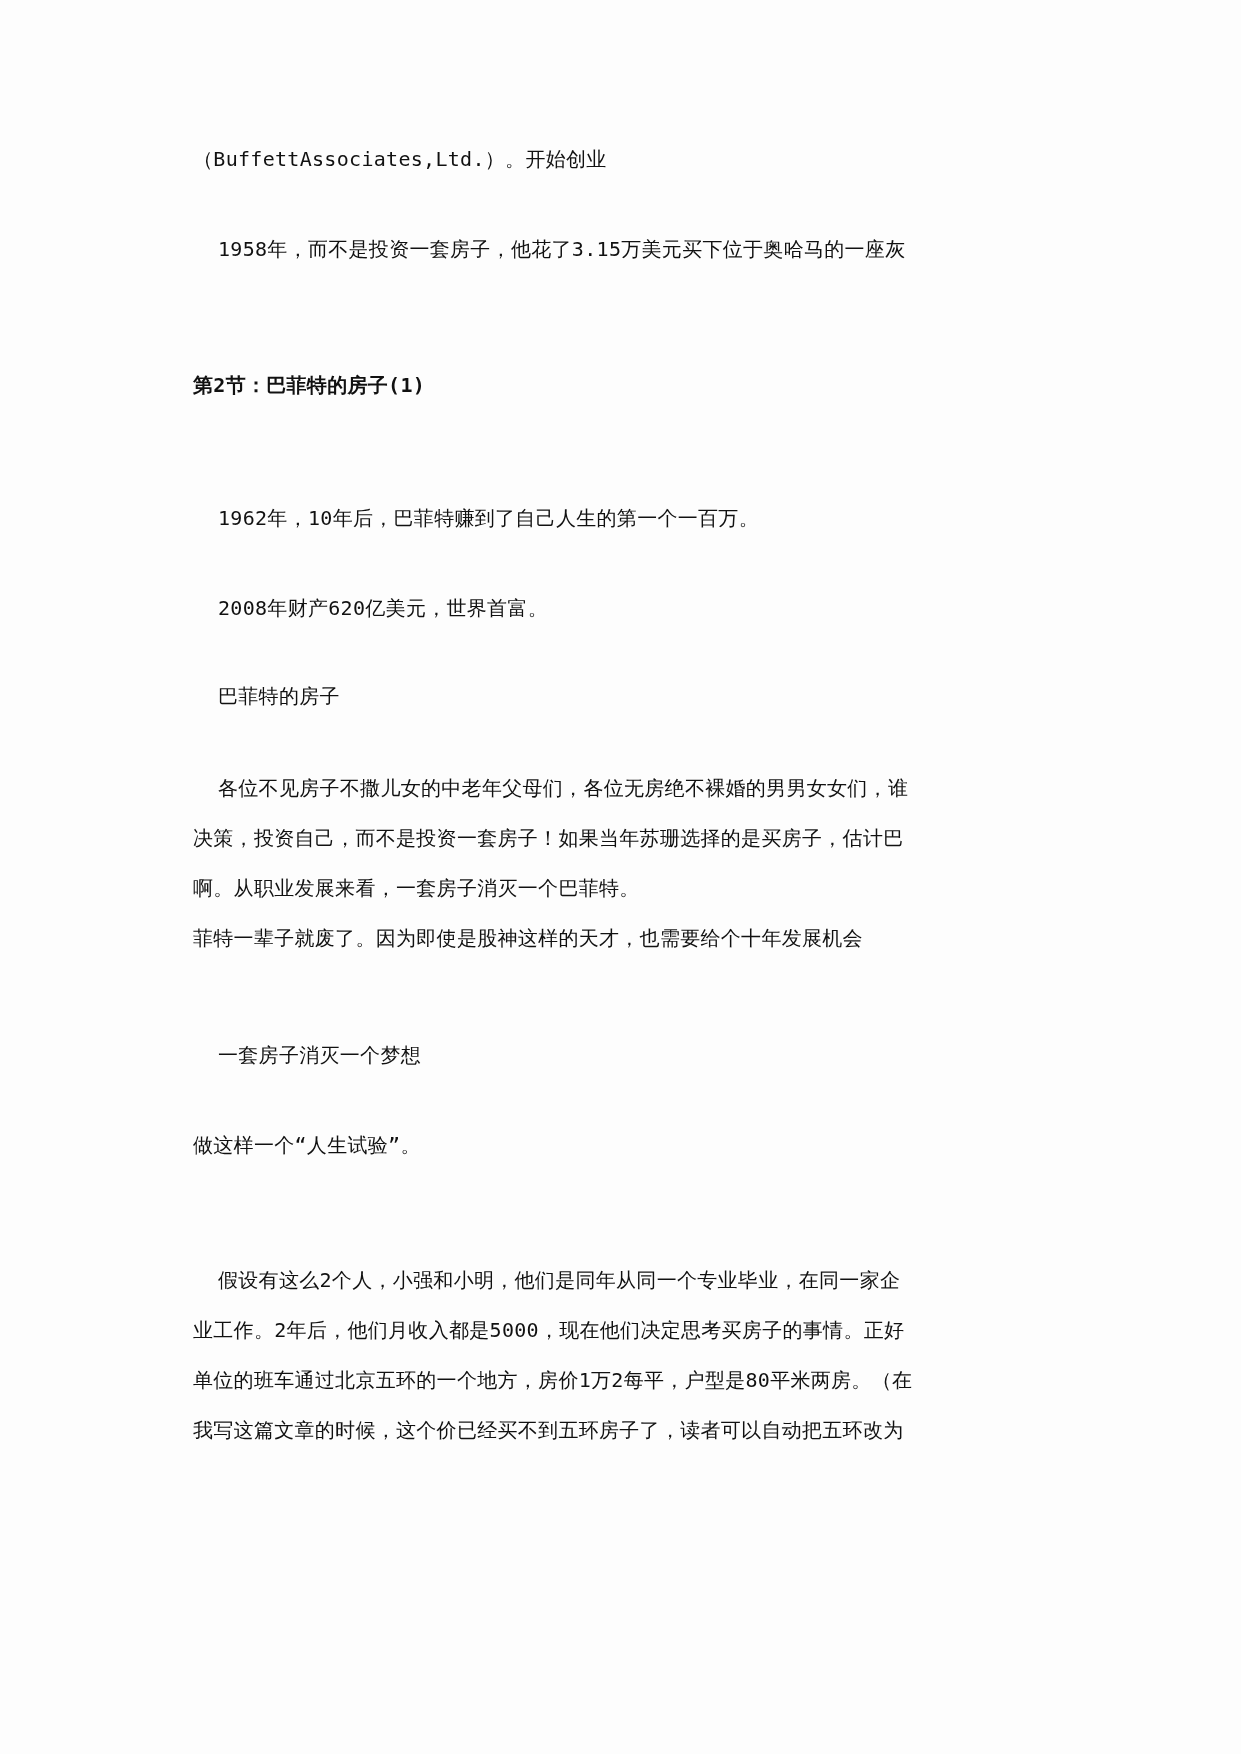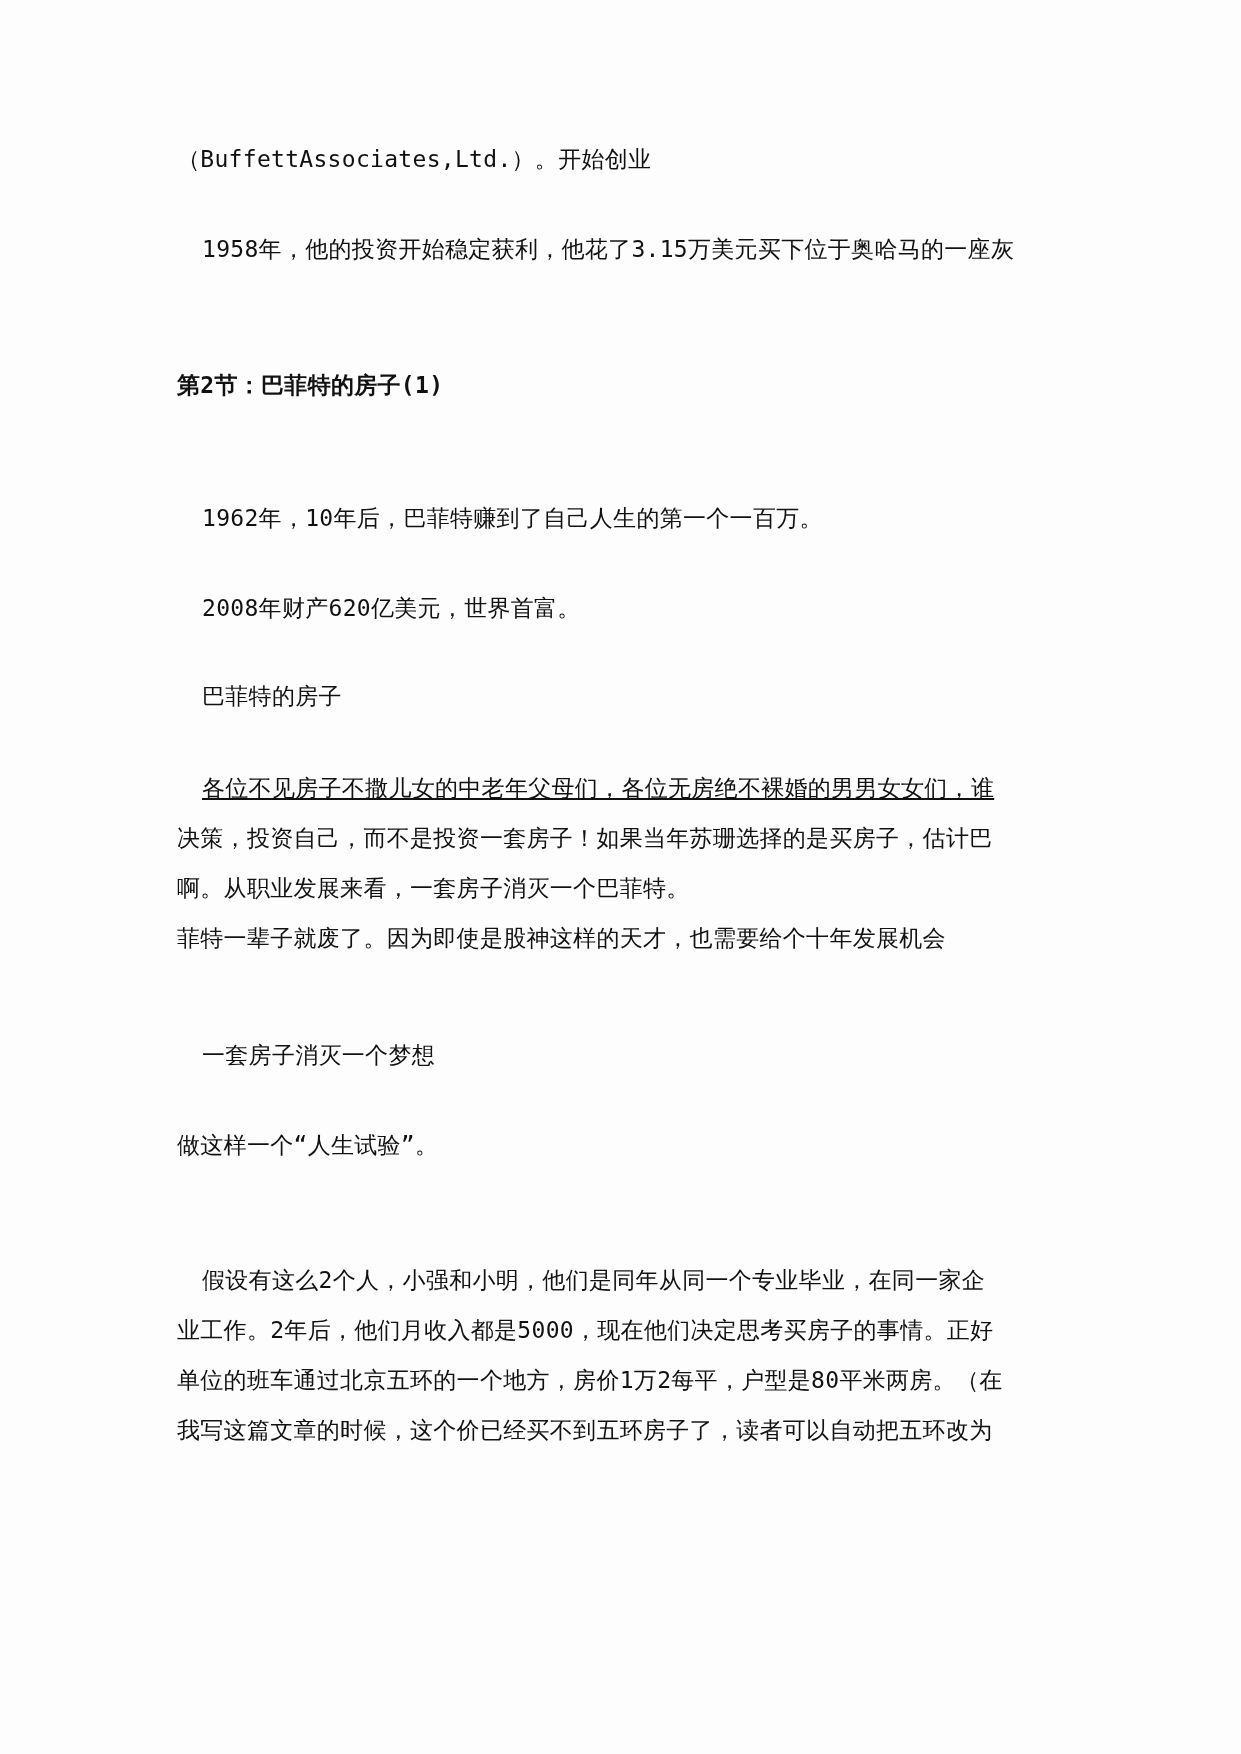--- a/index.html
+++ b/index.html
@@ -16,63 +16,63 @@
       color: #111111;
     }
     .page {
       position: absolute;
       left: 177px;
       top: 0;
       width: 888px;
     }
     .para {
       position: absolute;
-      left: 0;
+      left: 16px;
       width: 888px;
-      font-size: 23px;
+      font-size: 20px;
       line-height: 50px;
       text-align: justify;
       text-align-last: left;
       white-space: normal;
       word-break: break-all;
       letter-spacing: 0.3px;
     }
     .line { display: block; white-space: nowrap; }
   </style>
 </head>
 <body>
 
 <div class="page">
 
   <div class="para" style="top:134px;">
     <span class="line">（BuffettAssociates,Ltd.）。开始创业</span>
   </div>
 
   <div class="para" style="top:224px;">
-    <span class="line" style="padding-left:25px;">1958年，他的投资开始稳定获利，他花了3.15万美元买下位于奥哈马的一座灰</span>
+    <span class="line" style="padding-left:25px;">1958年，而不是投资一套房子，他花了3.15万美元买下位于奥哈马的一座灰</span>
   </div>
 
   <div class="para" style="top:360px;font-weight:bold;">
     <span class="line">第2节：巴菲特的房子(1)</span>
   </div>
 
   <div class="para" style="top:493px;">
     <span class="line" style="padding-left:25px;">1962年，10年后，巴菲特赚到了自己人生的第一个一百万。</span>
   </div>
 
   <div class="para" style="top:583px;">
     <span class="line" style="padding-left:25px;">2008年财产620亿美元，世界首富。</span>
   </div>
 
   <div class="para" style="top:673px;">
     <span class="line" style="padding-left:25px;font-family:Liberation Mono, monospace;">巴菲特的房子</span>
   </div>
 
   <div class="para" style="top:763px;">
-    <span class="line" style="padding-left:25px;text-decoration:underline;">各位不见房子不撒儿女的中老年父母们，各位无房绝不裸婚的男男女女们，谁</span>
+    <span class="line" style="padding-left:25px;">各位不见房子不撒儿女的中老年父母们，各位无房绝不裸婚的男男女女们，谁</span>
     <span class="line">决策，投资自己，而不是投资一套房子！如果当年苏珊选择的是买房子，估计巴</span>
     <span class="line">啊。从职业发展来看，一套房子消灭一个巴菲特。</span>
     <span class="line">菲特一辈子就废了。因为即使是股神这样的天才，也需要给个十年发展机会</span>
   </div>
 
   <div class="para" style="top:1030px;">
     <span class="line" style="padding-left:25px;">一套房子消灭一个梦想</span>
   </div>
 
   <div class="para" style="top:1120px;">

